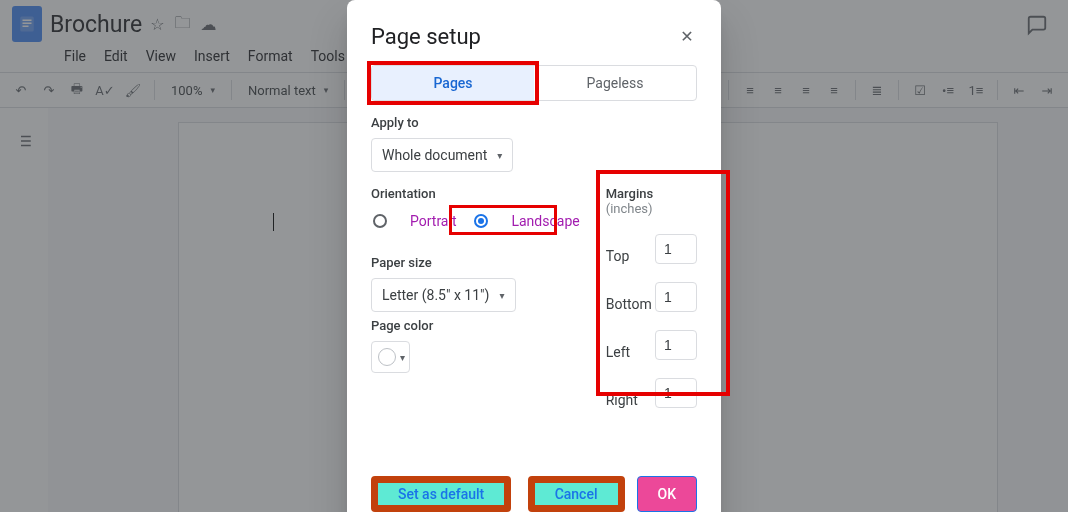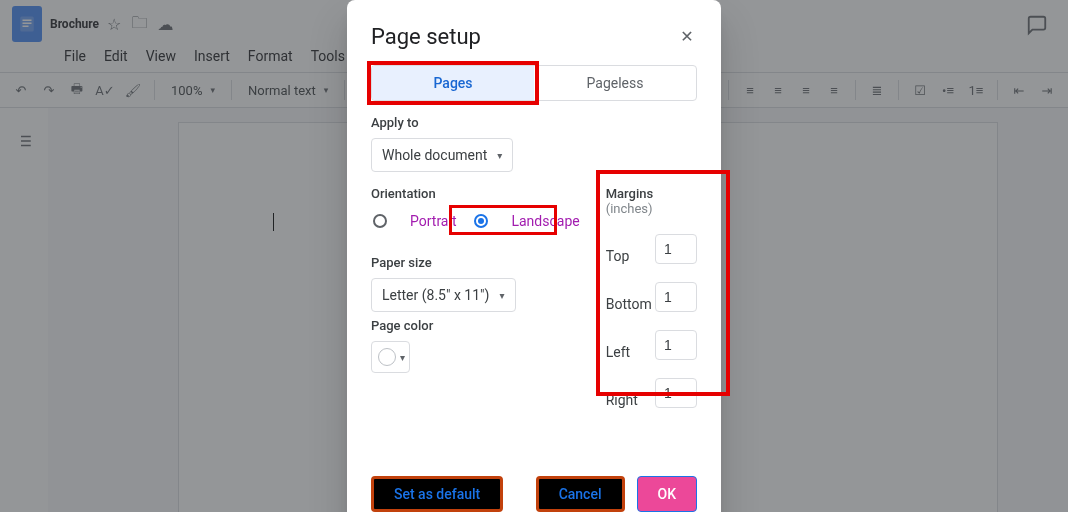--- a/index.html
+++ b/index.html
@@ -11,21 +11,21 @@
       width: 1068px;
       height: 512px;
       position: relative;
       overflow: hidden;
     }
     
     .app-bg { position: absolute; inset: 0; background: #fff; }
     .title-row { display: flex; align-items: center; gap: 8px; padding: 6px 12px 0 12px; }
     .doc-icon { width: 30px; height: 36px; background: #4285f4; border-radius: 3px; display: flex; align-items: center; justify-content: center; }
     .doc-icon svg { width: 18px; height: 22px; }
-    .doc-title { font-size: 12px; color: #202124; font-weight: 700; }
+    .doc-title { font-size: 23px; color: #202124; font-weight: 400; }
     .title-icons { display: flex; gap: 10px; color: #5f6368; align-items: center;}
     .title-icons span { font-size: 16px; }
     .comment-icon { position: absolute; right: 20px; top: 14px; color: #5f6368; font-size: 20px; }
     .menu-row { display: flex; gap: 2px; padding: 4px 0 6px 56px; color: #202124; font-size: 14px;}
     .menu-row span { padding: 2px 8px; cursor: default; }
     .toolbar { border-top: 1px solid #dadce0; border-bottom: 1px solid #dadce0; padding: 6px 10px; display: flex; align-items: center; gap: 6px; color: #444; background: #fff;}
     .tb-sep { width: 1px; height: 20px; background: #dadce0; margin: 0 4px;}
     .tb-btn { width: 22px; height: 22px; display: inline-flex; align-items: center; justify-content: center; color: #5f6368; }
     .tb-drop { display: inline-flex; align-items: center; gap: 4px; padding: 2px 6px; color: #3c4043; font-size: 13px;}
     .tb-drop::after { content: "▾"; font-size: 9px; color: #5f6368; margin-left: 4px;}
@@ -74,21 +74,21 @@
     .margin-row { display: flex; justify-content: space-between; align-items: flex-end; margin-bottom: 18px;}
     .m-label { font-size: 14px; color: #3c4043;}
     .m-input { width: 42px; height: 30px; border: 1px solid #dadce0; border-radius: 4px; text-align: left; padding: 0 8px; font-size: 14px; color: #3c4043;}
     .hi-margins { position: absolute; top: -16px; left: -10px; width: 134px; height: 226px; border: 4px solid #e60000; pointer-events: none;}
     .color-swatch { display: inline-flex; align-items: center; border: 1px solid #dadce0; border-radius: 4px; padding: 6px 4px 6px 6px; gap: 4px; cursor: pointer;}
     .swatch-circle { width: 18px; height: 18px; background: #fff; border: 1px solid #bdc1c6; border-radius: 50%;}
     .color-swatch::after { content: "▾"; font-size: 10px; color: #5f6368;}
     .dlg-footer { display: flex; justify-content: space-between; align-items: center; margin-top: 50px;}
     .footer-right { display: flex; gap: 12px;}
     .btn { height: 36px; padding: 0 20px; border-radius: 4px; font-size: 14px; display: inline-flex; align-items: center; justify-content: center; cursor: pointer; font-weight: 500;}
-    .btn-outline { border: 3px solid #c2410c; color: #1a73e8; background: #000000;}
+    .btn-outline { border: 7px solid #c2410c; color: #1a73e8; background: #5eead4;}
     .btn-primary { background: #ec4899; color: #fff; border: 1px solid #1a73e8; text-align: center;}
   </style>
 </head>
 <body>
 
 <div class="app-bg">
   <div class="title-row">
     <div class="doc-icon">
       <svg viewBox="0 0 24 24" fill="none">
           <rect x="3" y="2" width="18" height="20" rx="2" fill="#fff" opacity="0.2"></rect>

